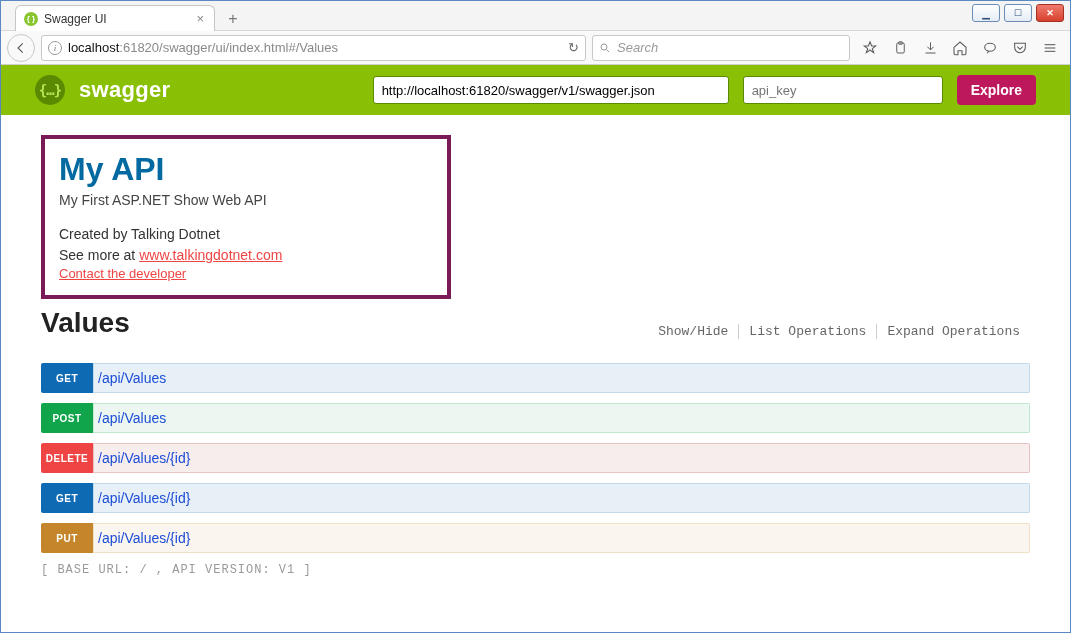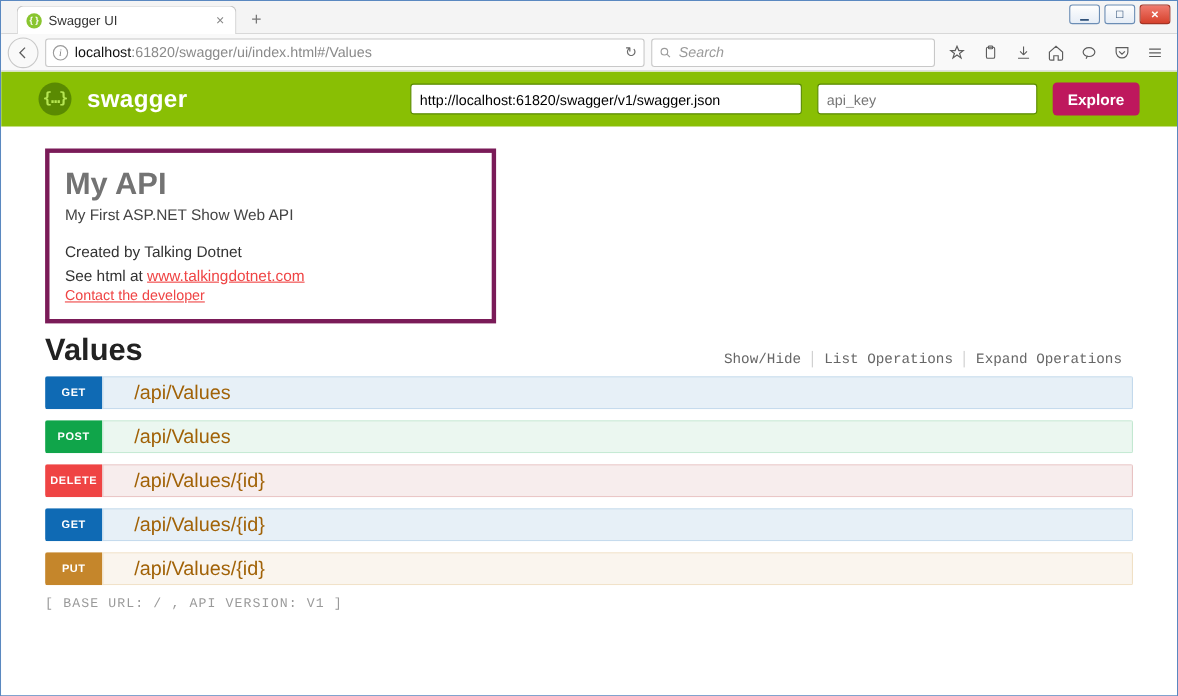--- a/index.html
+++ b/index.html
@@ -45,35 +45,35 @@
   .gicon-inner{ color:#b6e653; font-family:monospace; font-weight:bold; font-size:14px; letter-spacing:-1px;}
   .gtitle { color:#fff; font-weight:bold; font-size:22px; letter-spacing:0.3px;}
   .ginput { height:28px; border:1px solid #5a8a02; border-radius:3px; padding:0 8px; font-size:13px; background:#fff; }
   .ginput.url{ width:356px; margin-left:auto;}
   .ginput.key{ width:200px;}
   .gbutton { height:30px; background:#be185d; color:#fff; border:none; border-radius:4px; padding:0 14px; font-size:14px; font-weight:bold;}
 
   
   .content { padding:20px 40px 20px 40px; font-family:"Helvetica Neue",Arial,sans-serif;}
   .infobox { border:4px solid #7a1b58; padding:12px 14px 14px 14px; width:410px; margin-bottom:8px;}
-  .api-title { font-size:28px; font-weight:bold; color:#737373; margin:0 0 4px 0;}
+  .api-title { font-size:32px; font-weight:bold; color:#0369a1; margin:0 0 4px 0;}
   .api-sub { font-size:14px; color:#444; margin-bottom:16px;}
   .api-line { font-size:14px; color:#333; line-height:1.5;}
   .api-line a, .contact-link { color:#ef4444; text-decoration:underline;margin-top:32px; }
 
   .section-head { display:flex; align-items:flex-end; margin-top:4px; padding-bottom:2px;}
   .section-title { font-size:28px; font-weight:bold; color:#222;}
   .section-links { margin-left:auto; display:flex; gap:0; color:#666; font-size:13px;font-family:Liberation Mono, monospace;}
   .section-links span { padding:0 10px; border-right:1px solid #ccc;}
   .section-links span:last-child{border:none;}
 
-  .ops { margin-top:6px;}
+  .ops { margin-top:22px;}
   .op-row { display:flex; align-items:stretch; height:30px; margin-bottom:10px; border-radius:2px; overflow:hidden;}
   .badge { width:52px; display:flex; align-items:center; justify-content:center; color:#fff; font-size:10px; font-weight:bold; letter-spacing:0.5px;}
-  .op-path { flex:1; display:flex; align-items:center; padding-left:28px; font-size:18px; color:#a16207;}
+  .op-path { flex:1; display:flex; align-items:center; padding-left:4px; font-size:14px; color:#1d4ed8;}
   .op-get    .badge{background:#0f6ab4;} .op-get    .op-path{background:#e7f0f7; border:1px solid #c3d9ec;}
   .op-post   .badge{background:#10a54a;} .op-post   .op-path{background:#ebf7f0; border:1px solid #c3e8d1;}
   .op-delete .badge{background:#ef4444;} .op-delete .op-path{background:#f7eded; border:1px solid #e8c3c3;}
   .op-put    .badge{background:#c5862b;} .op-put    .op-path{background:#faf5ee; border:1px solid #f0e0c5;}
 
   .footer-meta { margin-top:10px; color:#9a9a9a; font-size:12px; font-family:Liberation Mono, monospace; letter-spacing:1px;}
 
   
   .ticon svg{stroke:#5d5d5d; fill:none; stroke-width:1.6;}
 </style>
@@ -172,21 +172,21 @@
       <button class="gbutton">Explore</button>
     </div>
 
     <div class="content">
 
       <div class="infobox">
         <div class="api-title">My API</div>
         <div class="api-sub">My First ASP.NET Show Web API</div>
         <div class="api-line">Created by Talking Dotnet</div>
         <div class="api-line">
-          <span>See html at </span><a href="#">www.talkingdotnet.com</a>
+          <span>See more at </span><a href="#">www.talkingdotnet.com</a>
         </div>
         <a href="#" class="contact-link">Contact the developer</a>
       </div>
 
       <div class="section-head">
         <div class="section-title">Values</div>
         <div class="section-links">
           <span>Show/Hide</span>
           <span>List Operations</span>
           <span>Expand Operations</span>

